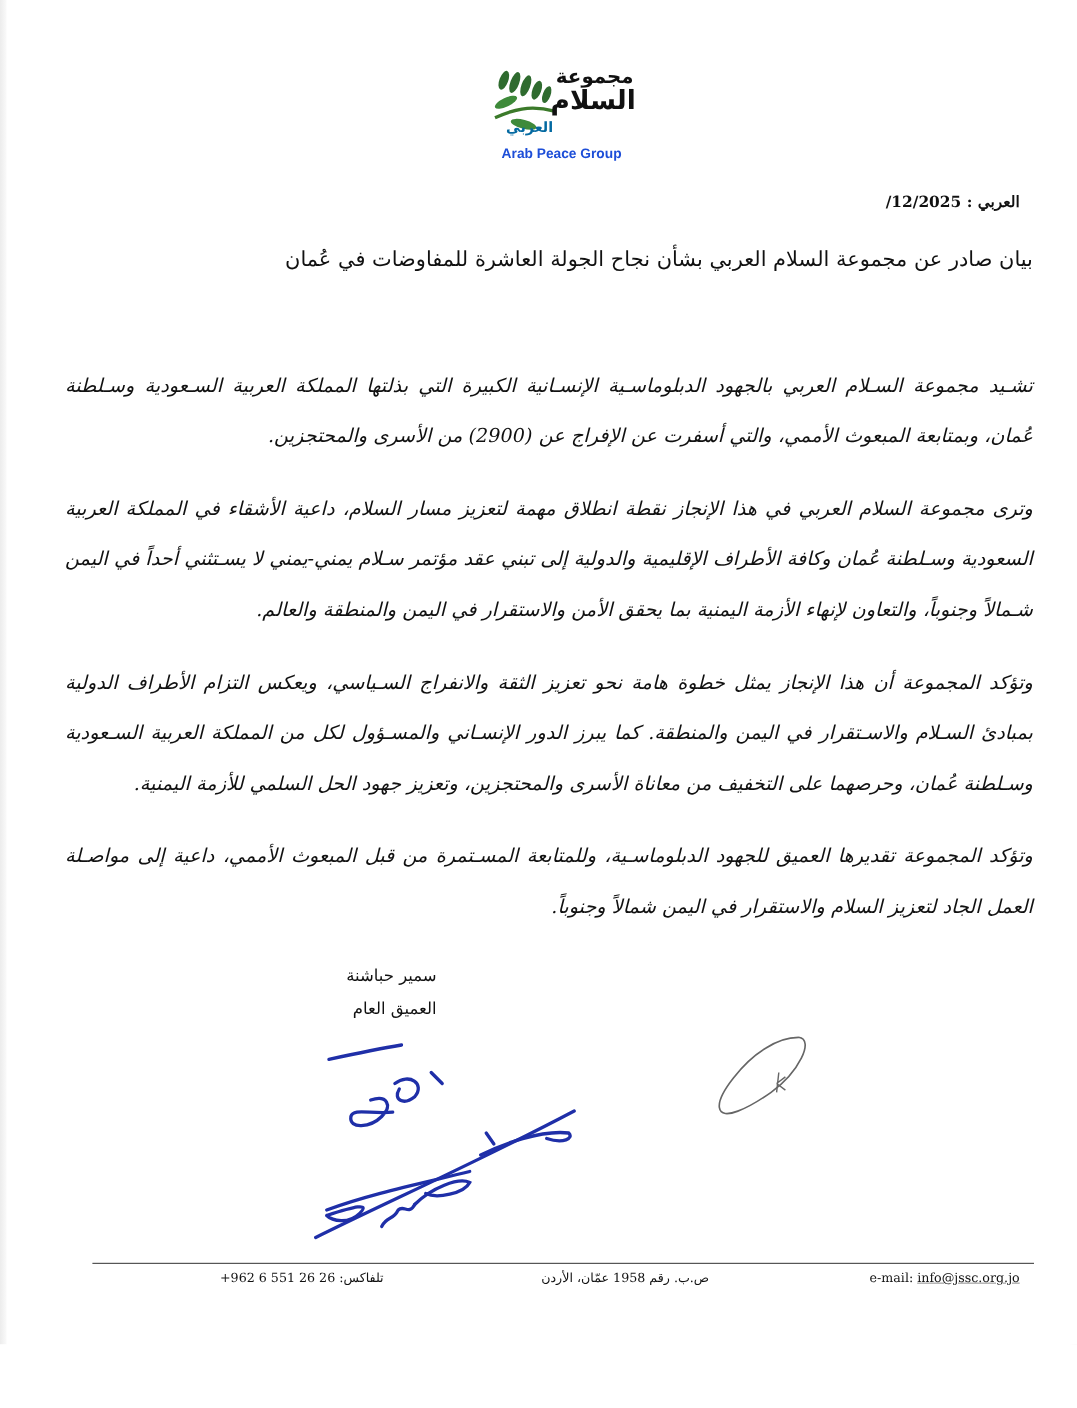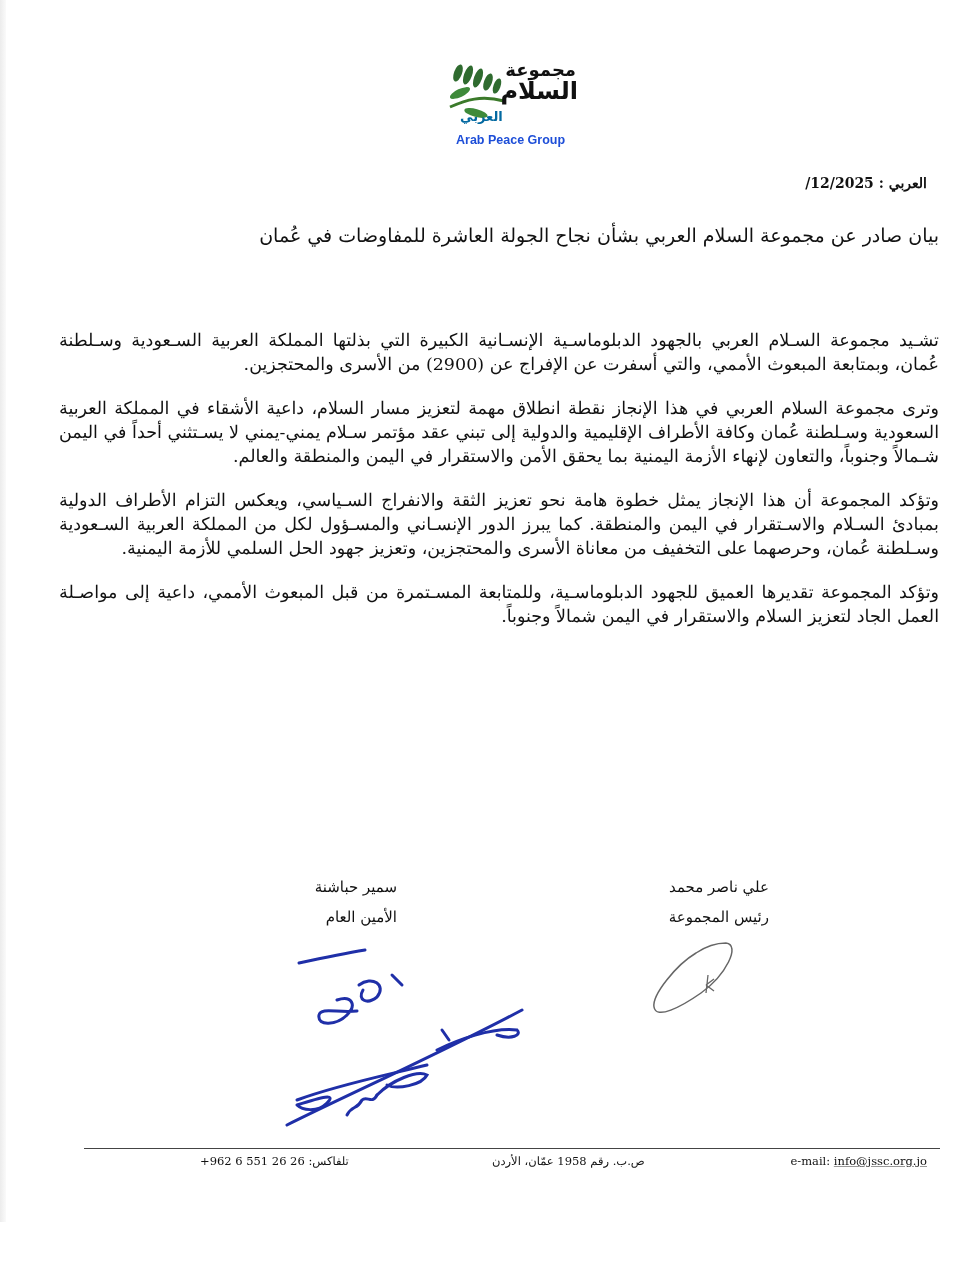--- a/index.html
+++ b/index.html
@@ -11,21 +11,21 @@
   .logo { position: absolute; left: 424px; top: 55px; width: 138px; height: 100px; }
   .logo svg { position: absolute; left: 0; top: 0; }
   .logo .ar1 { position: absolute; right: 8px; top: 4px; font-family: "DejaVu Sans", sans-serif; font-weight: bold; font-size: 18px; color: #111; direction: rtl; }
   .logo .ar2 { position: absolute; right: 6px; top: 22px; font-family: "DejaVu Sans", sans-serif; font-weight: bold; font-size: 24px; color: #111; direction: rtl; letter-spacing: -1px; }
   .logo .ar3 { position: absolute; left: 14px; top: 54px; font-family: "DejaVu Sans", sans-serif; font-weight: bold; font-size: 13px; color: #0369a1; direction: rtl; }
   .logo .en { position: absolute; left: 10px; top: 78px; font-family: "Liberation Sans", sans-serif; font-weight: bold; font-size: 12.5px; color: #1d4ed8; white-space: nowrap; }
 
   .date { position: absolute; right: 62px; top: 175px; font-size: 14px; direction: rtl; font-weight: bold; }
   .title { position: absolute; right: 50px; top: 224px; font-size: 19px; direction: rtl; white-space: nowrap; }
 
-  .body-text { position: absolute; right: 50px; top: 328px; width: 880px; direction: rtl; text-align: justify; font-size: 17.5px; line-height: 24px; }
+  .body-text { position: absolute; right: 50px; top: 328px; width: 880px; direction: rtl; text-align: justify; font-size: 17.5px; line-height: 46px; font-style: italic; }
   .body-text p { margin: 0 0 20px 0; text-align-last: right; }
 
   .sig { position: absolute; direction: rtl; text-align: right; font-size: 15px; line-height: 30px; }
   .sig-left { right: 592px; top: 872px; }
   .sig-right { right: 220px; top: 872px; }
   .sig-name, .sig-role { display: block; }
 
   .signature-svg { position: absolute; }
 
   .footer-rule { position: absolute; left: 62px; top: 1148px; width: 856px; height: 1px; background: #444; }
@@ -66,28 +66,24 @@
 
   <div class="title">بيان صادر عن مجموعة السلام العربي بشأن نجاح الجولة العاشرة للمفاوضات في عُمان</div>
 
   <div class="body-text">
     <p>تشـيد مجموعة السـلام العربي بالجهود الدبلوماسـية الإنسـانية الكبيرة التي بذلتها المملكة العربية السـعودية وسـلطنة عُمان، وبمتابعة المبعوث الأممي، والتي أسفرت عن الإفراج عن (2900) من الأسرى والمحتجزين.</p>
     <p>وترى مجموعة السلام العربي في هذا الإنجاز نقطة انطلاق مهمة لتعزيز مسار السلام، داعية الأشقاء في المملكة العربية السعودية وسـلطنة عُمان وكافة الأطراف الإقليمية والدولية إلى تبني عقد مؤتمر سـلام يمني-يمني لا يسـتثني أحداً في اليمن شـمالاً وجنوباً، والتعاون لإنهاء الأزمة اليمنية بما يحقق الأمن والاستقرار في اليمن والمنطقة والعالم.</p>
     <p>وتؤكد المجموعة أن هذا الإنجاز يمثل خطوة هامة نحو تعزيز الثقة والانفراج السـياسي، ويعكس التزام الأطراف الدولية بمبادئ السـلام والاسـتقرار في اليمن والمنطقة. كما يبرز الدور الإنسـاني والمسـؤول لكل من المملكة العربية السـعودية وسـلطنة عُمان، وحرصهما على التخفيف من معاناة الأسرى والمحتجزين، وتعزيز جهود الحل السلمي للأزمة اليمنية.</p>
     <p>وتؤكد المجموعة تقديرها العميق للجهود الدبلوماسـية، وللمتابعة المسـتمرة من قبل المبعوث الأممي، داعية إلى مواصـلة العمل الجاد لتعزيز السلام والاستقرار في اليمن شمالاً وجنوباً.</p>
   </div>
 
-  <div class="sig sig-right">
-    <span class="sig-name">علي ناصر محمد</span>
-    <span class="sig-role">رئيس المجموعة</span>
-  </div>
 
   <div class="sig sig-left">
     <span class="sig-name">سمير حباشنة</span>
-    <span class="sig-role">الأمين العام</span>
+    <span class="sig-role">العميق العام</span>
   </div>
 
   <svg class="signature-svg" style="left:624px;top:935px;" width="100" height="100" viewBox="0 0 100 100">
     <path d="M80 8 C95 10, 80 40, 55 58 C35 72, 10 85, 8 72 C6 60, 30 30, 50 18 C62 10, 72 8, 80 8" stroke="#666" stroke-width="1.5" fill="none"></path>
     <path d="M62 40 L60 58 M60 50 L68 44 M60 50 L68 56" stroke="#666" stroke-width="1.3" fill="none"></path>
   </svg>
 
   <svg class="signature-svg" style="left:255px;top:945px;" width="250" height="190" viewBox="0 0 250 190">
     <g stroke="#1f2fa8" stroke-width="3" fill="none" stroke-linecap="round">
       <path d="M22 18 C50 12, 70 8, 88 5"></path>

